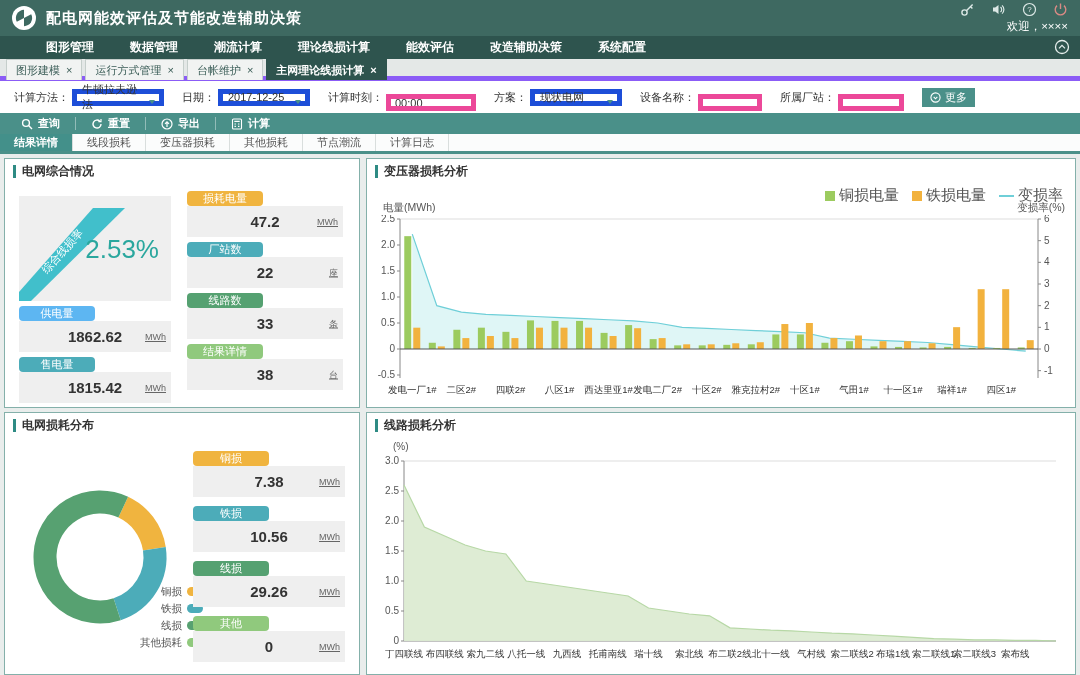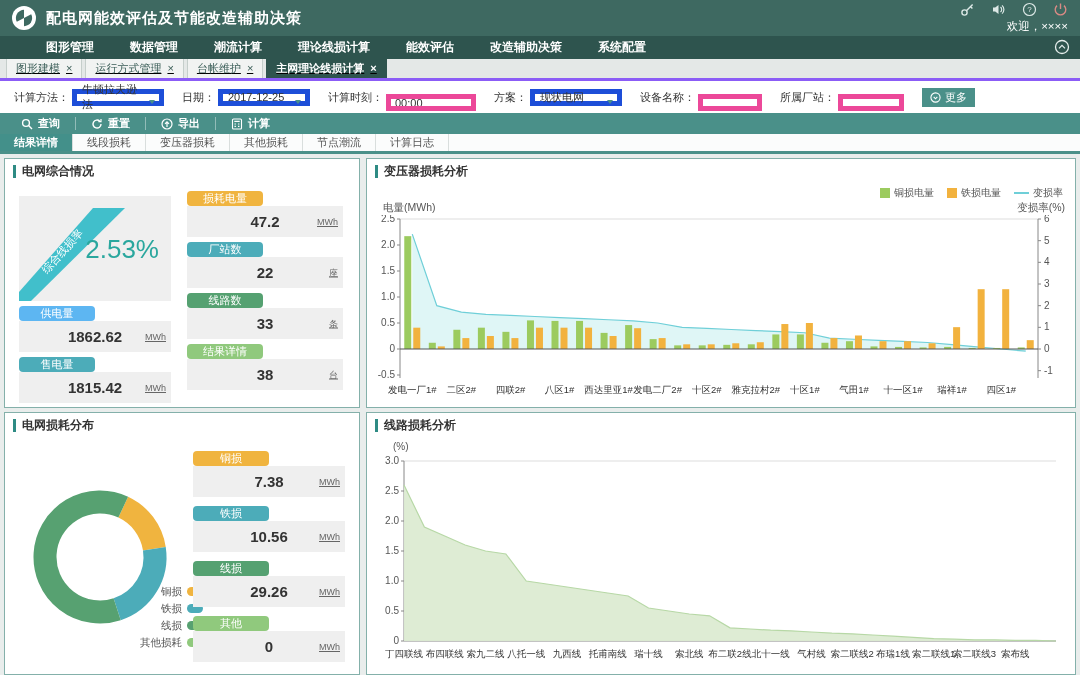--- a/index.html
+++ b/index.html
@@ -15,21 +15,21 @@
   .hicon { width:15px; height:15px; color:#dce8e6; cursor:pointer; }
   .hicon.power { color:#d98a85; }
   .welcome { color:#fff; font-size:11.5px; }
 
   
   .navbar { height:23px; background:#2e544e; display:flex; align-items:center; padding-left:28px; position:relative; }
   .nav-item { color:#fff; font-size:12px; font-weight:bold; padding:0 18px; line-height:23px; cursor:pointer; }
   .nav-up { position:absolute; right:10px; top:3px; width:16px; height:16px; color:#e5eeec; }
 
   
-  .tabbar { height:22px; background:#e4e8e7; display:flex; align-items:flex-end; padding-left:6px; border-bottom:3px solid #8b5cf6;text-decoration:underline; }
+  .tabbar { height:22px; background:#e4e8e7; display:flex; padding-left:6px; border-bottom:5px solid #8b5cf6; }
   .dtab { height:21px; line-height:21px; background:#f1f3f2; border:1px solid #c5cecb; border-bottom:none;
     color:#3a5d57; font-size:11px; padding:0 9px; margin-right:3px; display:flex; align-items:center; gap:6px; cursor:pointer; }
   .dtab.active { background:#2e544e; border-color:#2e544e; color:#fff; font-weight:bold; }
   .dtab .x { font-size:11px; }
 
   
   .filterbar { height:32px; background:#fff; display:flex; align-items:center; padding:0 14px; font-size:11px; color:#333; }
   .fgroup { display:flex; align-items:center; margin-right:18px; }
   .flabel { margin-right:3px; white-space:nowrap; }
   .fsel { position:relative; height:17px; border:5px solid #1d4ed8; background:#fff; display:flex; align-items:center;
@@ -76,21 +76,21 @@
 
   .sum-body { display:flex; padding:8px 14px 0 14px; gap:16px; }
   .sum-col { display:flex; flex-direction:column; gap:5px; }
   .sum-col.left { width:152px; margin-top:5px; }
   .sum-col.right { width:156px; }
   .ribbon-card { height:105px; background:#efefef; position:relative; overflow:hidden; }
   .ribbon-text { position:absolute; left:16px; top:48px; transform:rotate(-48deg); color:#fff; font-size:11px; white-space:nowrap; }
   .ribbon-value { position:absolute; right:12px; top:50%; transform:translateY(-50%); font-size:26px; color:#2aa79e; }
 
   
-  .tr-legend { position:absolute; top:27px; right:12px; display:flex; gap:13px; align-items:center; font-size:10px; color:#555; }
+  .tr-legend { position:absolute; top:27px; right:12px; display:flex; gap:13px; align-items:center; font-size:15px; color:#555; }
   .tr-legend .it { display:flex; align-items:center; gap:4px; }
   .lg-sq { width:10px; height:10px; display:inline-block; }
   .lg-line { width:15px; height:2px; display:inline-block; background:#6fcfd8; }
   .ax-cap-l { position:absolute; top:42px; left:16px; font-size:10.5px; color:#555; }
   .ax-cap-r { position:absolute; top:42px; right:10px; font-size:10.5px; color:#555; }
   .tr-svg { position:absolute; left:7px; top:56px; }
 
   
   .donut-svg { position:absolute; left:0; top:26px; }
   .dn-legend { position:absolute; left:102px; top:170px; width:96px; }

